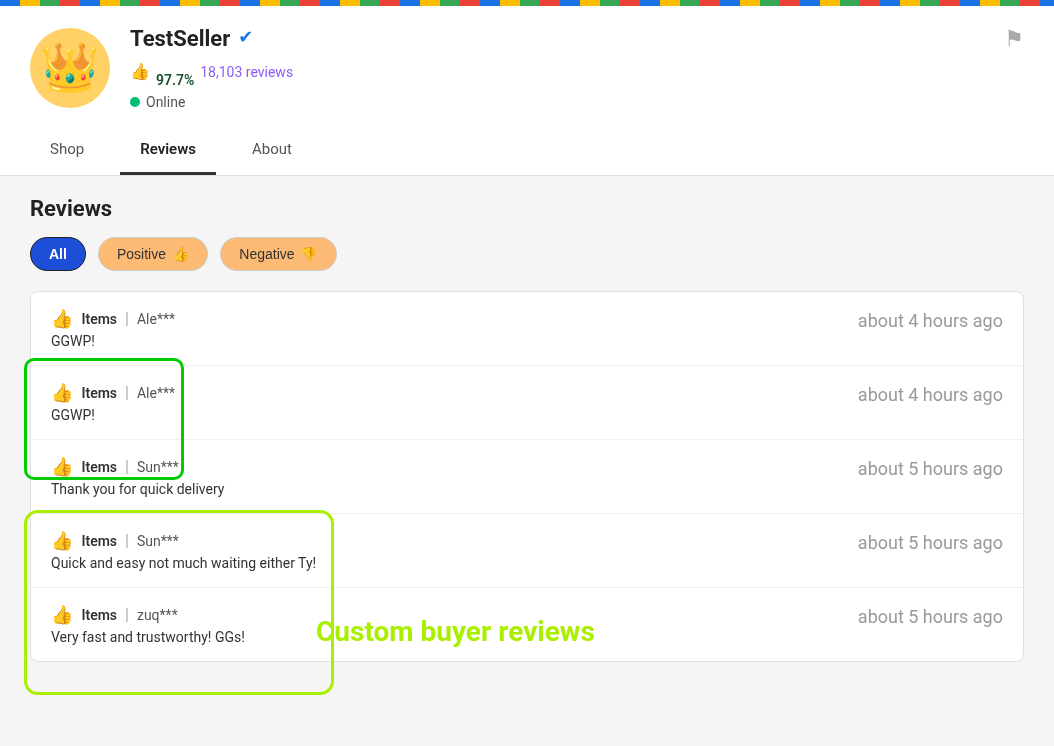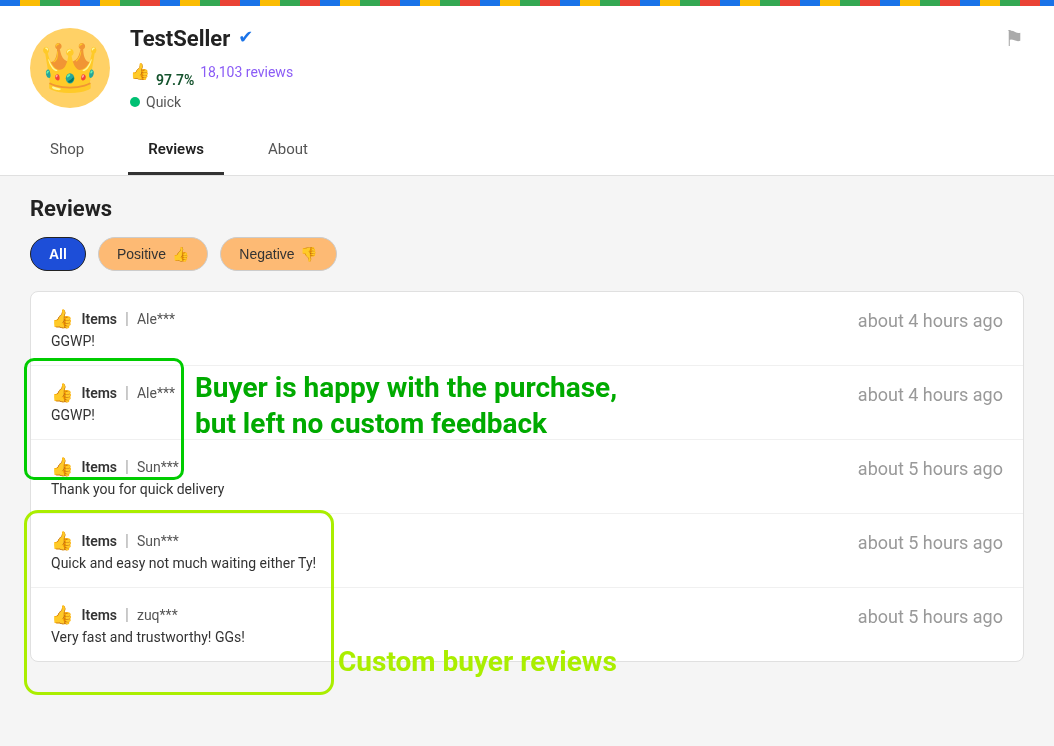--- a/index.html
+++ b/index.html
@@ -119,21 +119,21 @@
       top: 0;
       background: none;
       border: none;
       cursor: pointer;
       color: #aaa;
       font-size: 22px;
     }
 
     .tabs-row {
       display: flex;
-      gap: 16px;
+      gap: 8px;
     }
 
     .tab {
       padding: 14px 20px;
       cursor: pointer;
       font-size: 15px;
       color: #555;
       border-bottom: 3px solid transparent;
       margin-right: 8px;
       text-decoration: none;
@@ -276,28 +276,27 @@
       font-weight: 700;
       color: #00aa00;
       pointer-events: none;
       z-index: 11;
       line-height: 1.3;
       max-width: 700px;
     }
 
     .annotation-text-2 {
       position: absolute;
-      left: 338px;
+      left: 316px;
       top: 615px;
       font-size: 28px;
       font-weight: 700;
       color: #aaee00;
       pointer-events: none;
       z-index: 11;
-      margin-top: 30px;
     }
 
     .page-wrapper {
       position: relative;
       max-width: 1054px;
       background: #f5f5f5;
       min-height: 746px;
     }
   </style>
 </head>
@@ -316,21 +315,21 @@
           <span class="seller-name">TestSeller</span>
           <span class="verified-badge" style="color:#1a73e8;">✔</span>
         </div>
         <div class="rating-row">
           <span class="thumbs-up-icon">👍</span>
           <span class="rating-percent">97.7%</span>
           <span class="review-count">18,103 reviews</span>
         </div>
         <div class="online-status">
           <span class="online-dot"></span>
-          <span>Quick</span>
+          <span>Online</span>
         </div>
       </div>
       <button class="flag-button">⚑</button>
     </div>
 
     <div class="tabs-row">
       <a class="tab" href="#">Shop</a>
       <a class="tab active" href="#">Reviews</a>
       <a class="tab" href="#">About</a>
     </div>
@@ -427,20 +426,16 @@
           <span class="review-time">about 5 hours ago</span>
         </div>
       </div>
 
     </div>
   </div>
 
   <div class="annotation-box-1"></div>
   <div class="annotation-box-2"></div>
 
-  <div class="annotation-text-1">
-    <span>Buyer is happy with the purchase,</span><br>
-    <span>but left no custom feedback</span>
-  </div>
 
   <div class="annotation-text-2">Custom buyer reviews</div>
 
 </div>
 
 </body></html>

